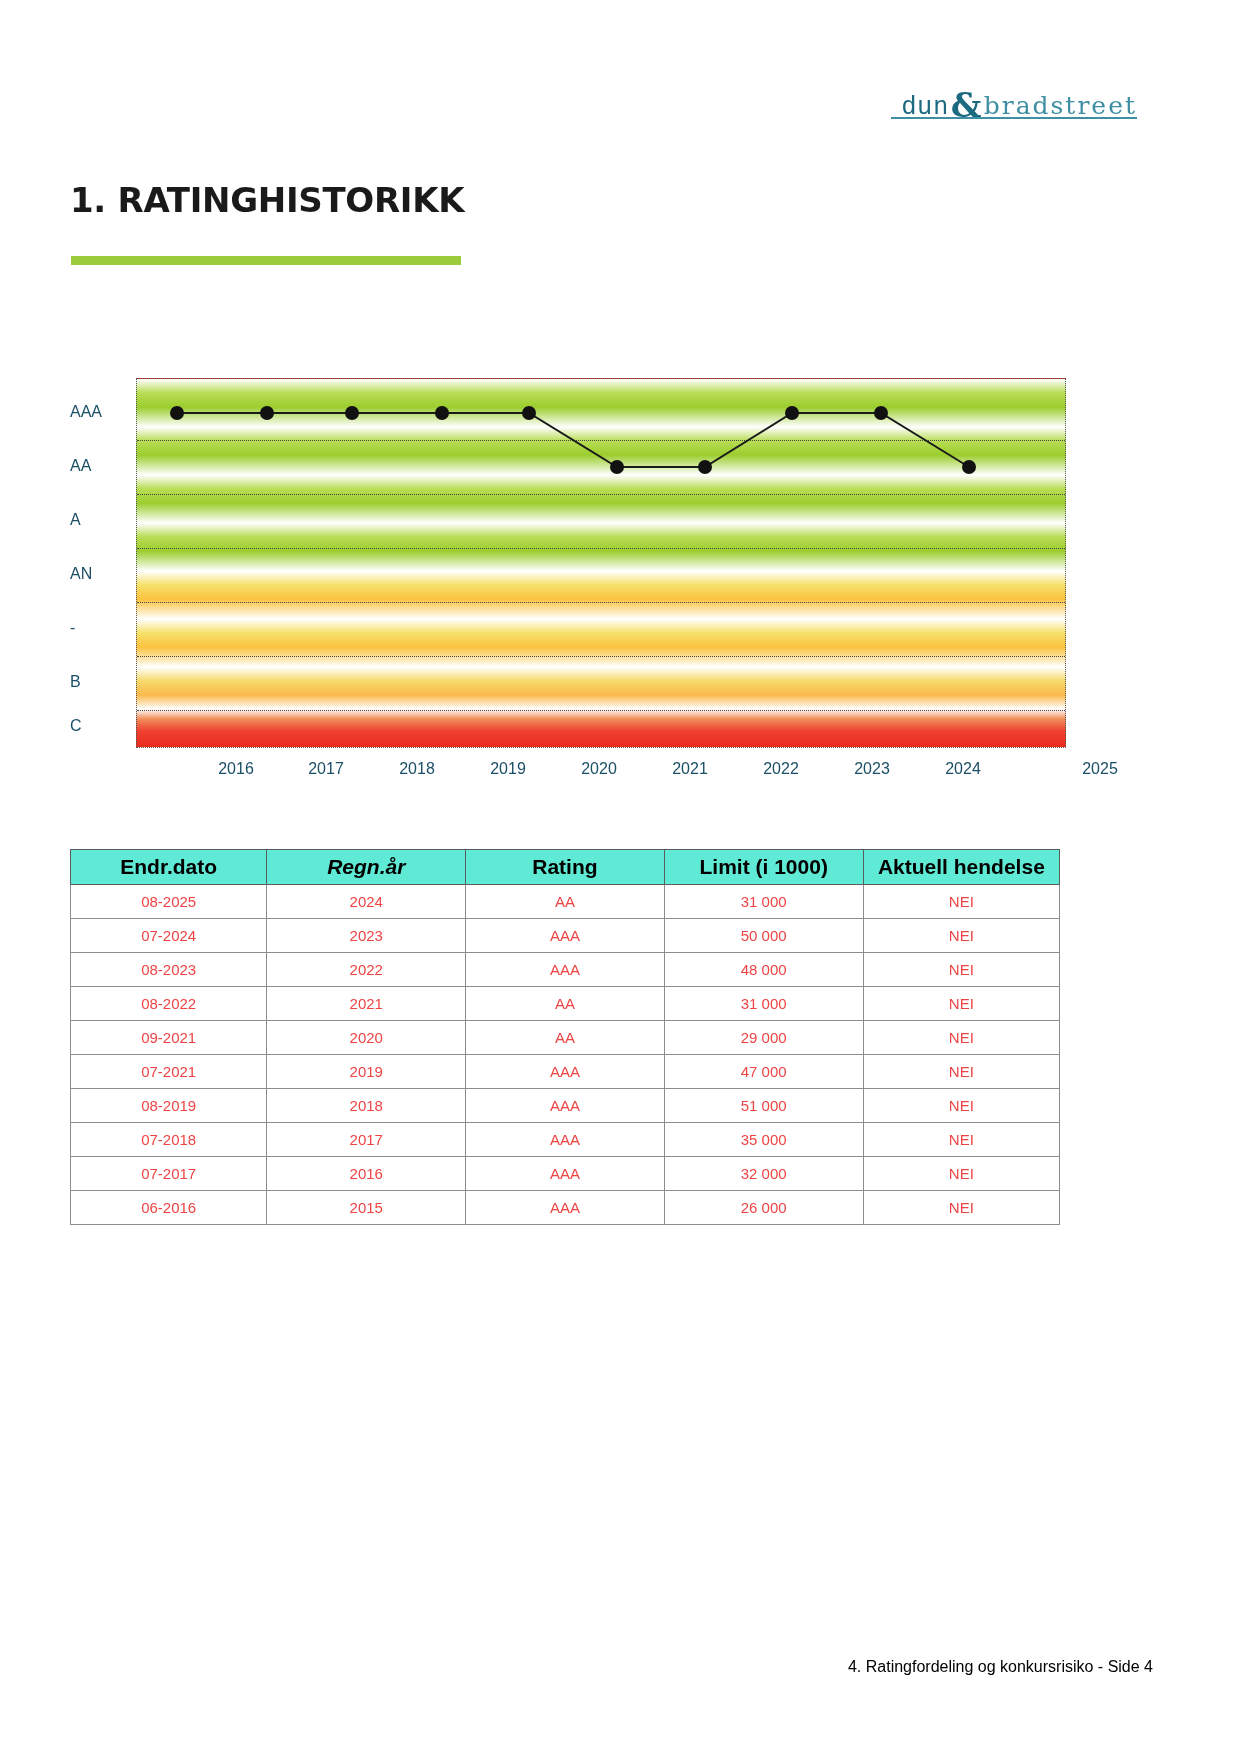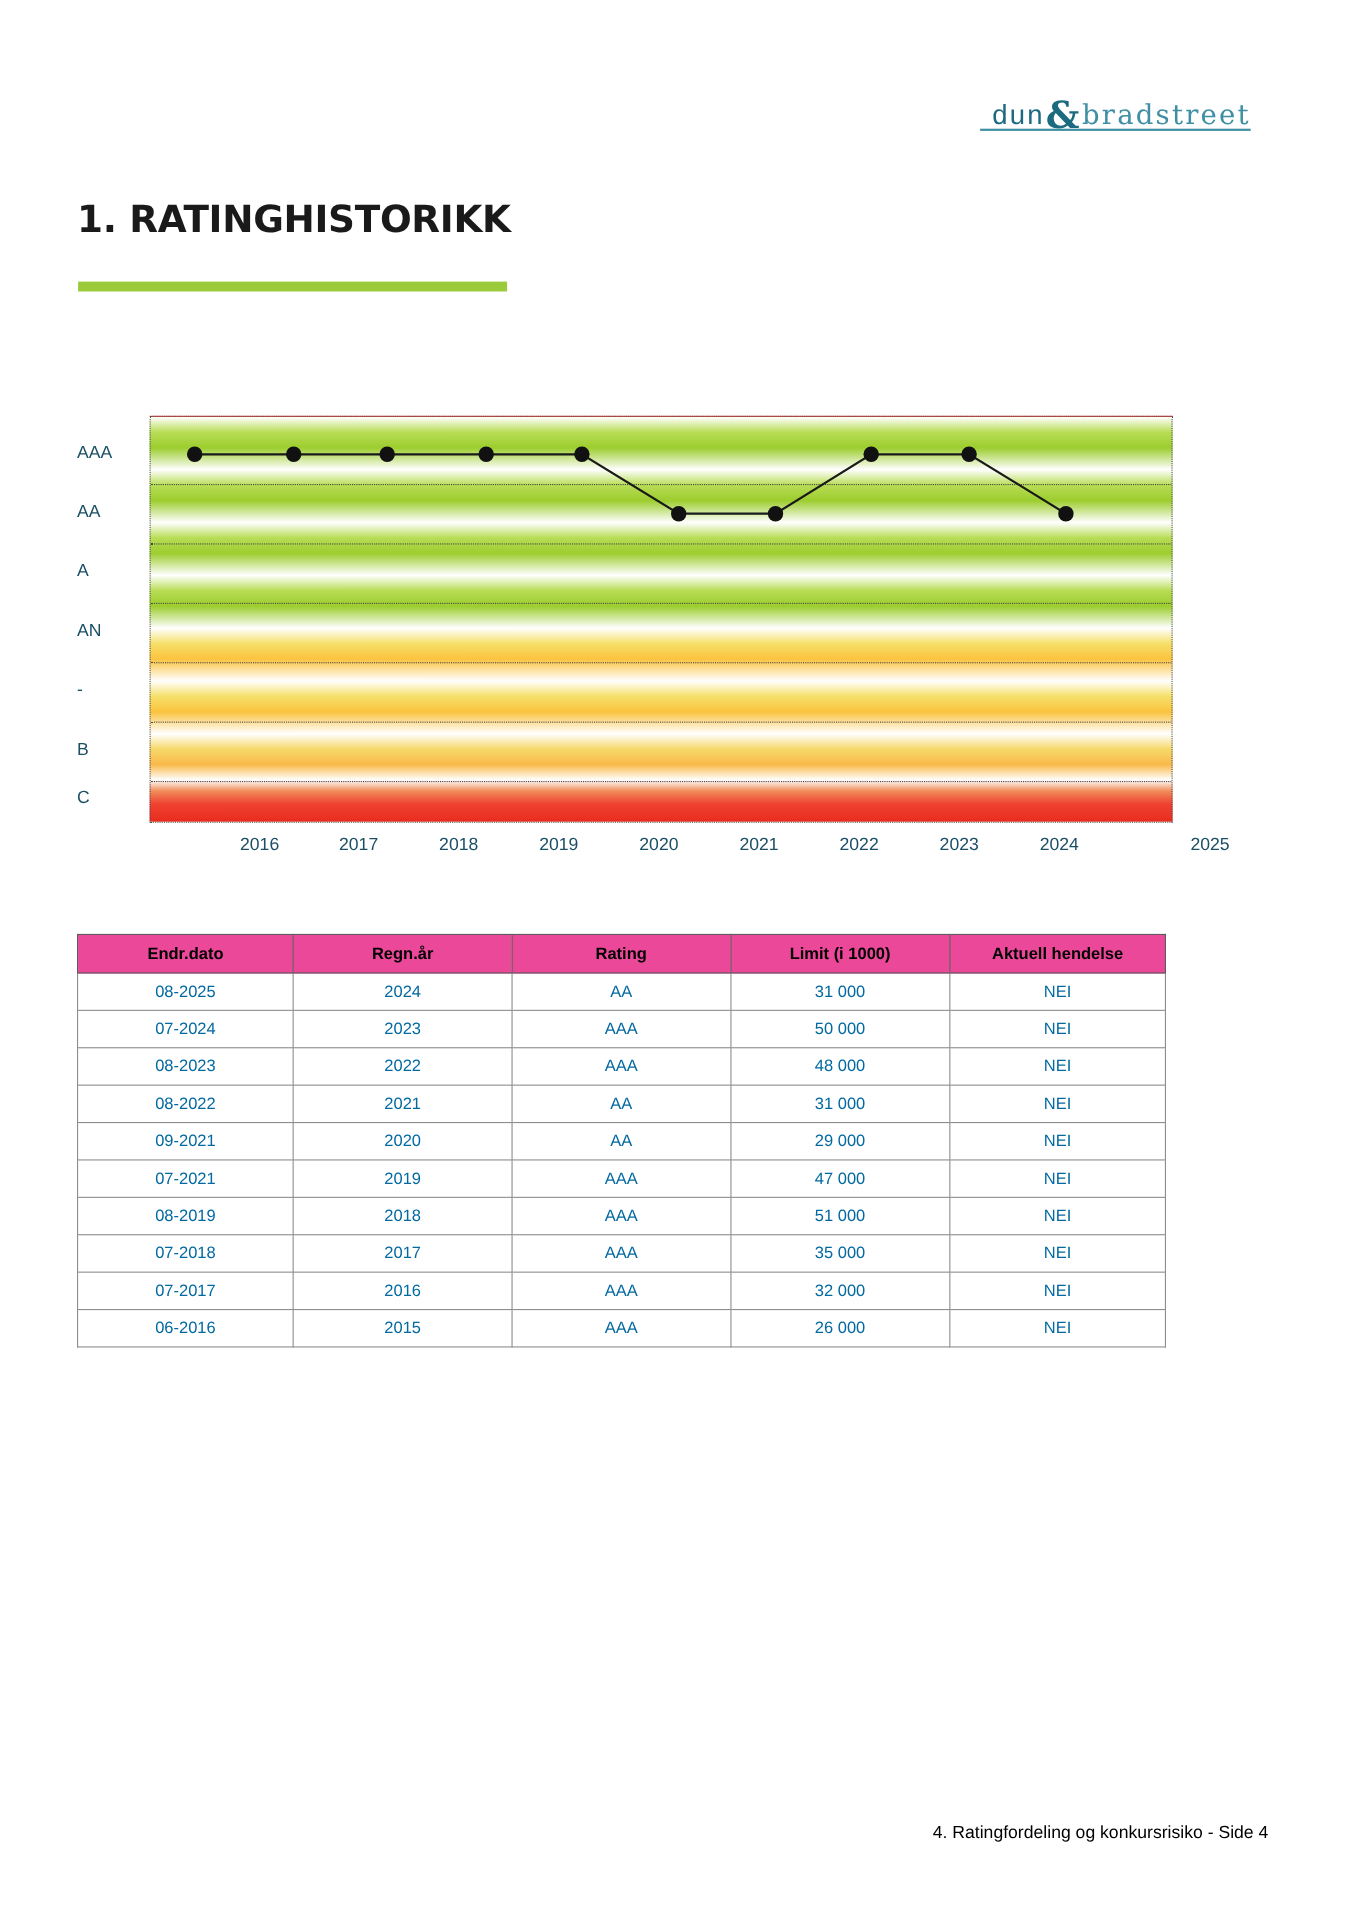--- a/index.html
+++ b/index.html
@@ -167,37 +167,37 @@
   
   .data-table {
     position: absolute;
     left: 70px;
     top: 849px;
     width: 990px;
     border-collapse: collapse;
     font-size: 15px;
   }
   .data-table th {
-    background: #ec4899;
+    background: #5eead4;
     border: 1px solid #5c5c5c;
     height: 32px;
     font-weight: 700;
-    font-size: 15px;
+    font-size: 21px;
     color: #000;
     text-align: center;
   }
   .data-table td {
     border: 1px solid #8d8d8d;
     height: 31px;
     text-align: center;
-    color: #0369a1;
+    color: #ef4444;
     font-size: 15px;
   }
   .col-0 { width: 196px; }
-  .col-1 { width: 199px; }
+  .col-1 { width: 199px; font-style: italic; }
   .col-2 { width: 199px; }
   .col-3 { width: 200px; }
   .col-4 { width: 196px; }
 
   
   .footer {
     position: absolute;
     right: 88px;
     bottom: 78px;
     font-size: 16px;

